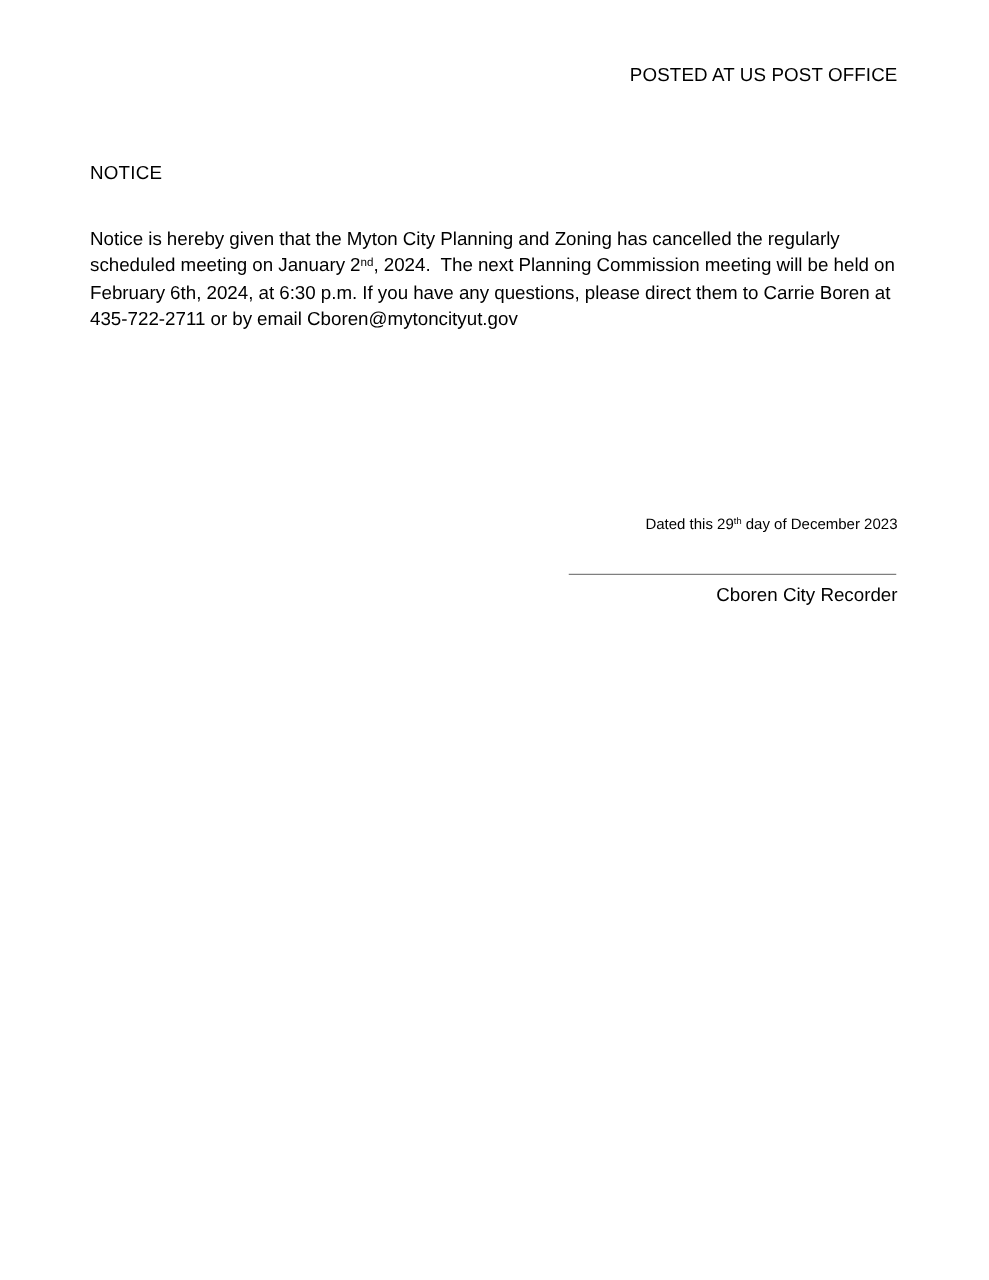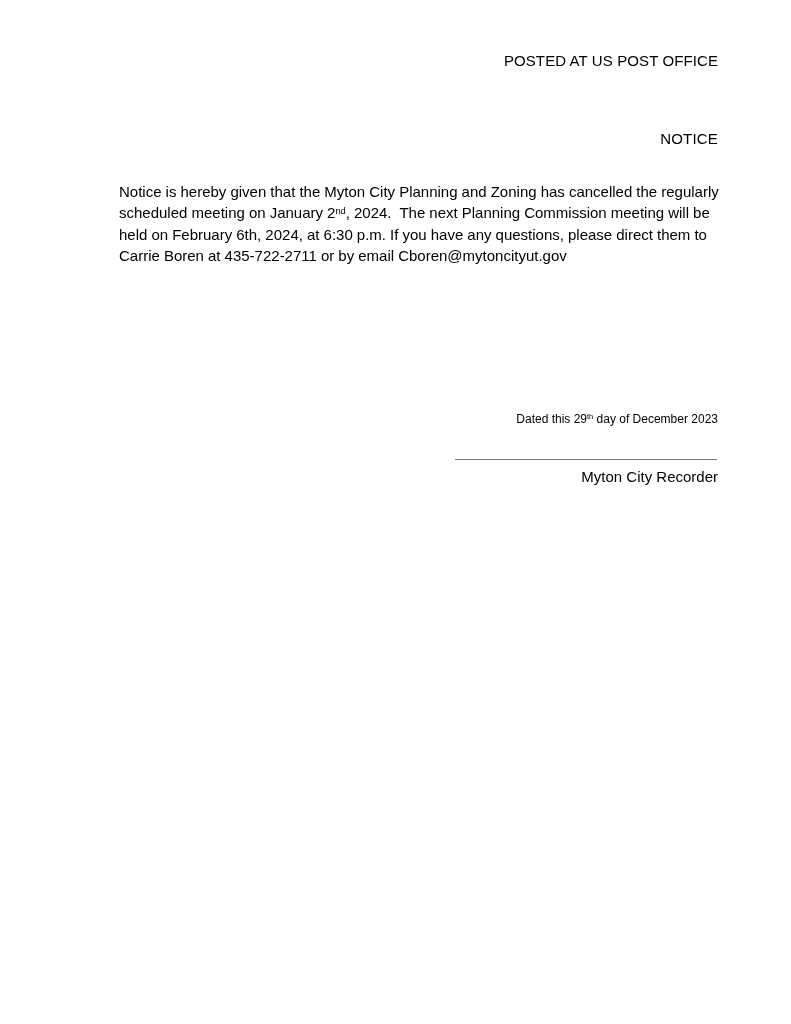--- a/index.html
+++ b/index.html
@@ -41,40 +41,39 @@
     letter-spacing: 0.1px;
     white-space: pre;
   }
 
   
   .notice-heading {
     position: absolute;
     left: 72px;
     top: 128px;
     width: 646px;
-    text-align: right;
+    text-align: left;
     font-size: 15px;
     line-height: 21px;
     letter-spacing: 0.2px;
   }
 
   
   .body-block {
     position: absolute;
     left: 72px;
     top: 166px;
     width: 648px;
   }
   .body-para {
     font-size: 15px;
     line-height: 21.3px;
     text-align: left;
     white-space: pre-wrap;
     word-spacing: -0.1px;
-    margin-left: 47px;
   }
   sup {
     font-size: 0.62em;
     vertical-align: 0.48em;
     line-height: 0;
   }
 
   
   .dated-block {
     position: absolute;
@@ -117,15 +116,15 @@
   <div class="notice-heading">NOTICE</div>
 
   <div class="body-block">
     <p class="body-para"><span>Notice is hereby given that the Myton City Planning and Zoning has cancelled the regularly scheduled meeting on January 2</span><sup>nd</sup><span>, 2024.  The next Planning Commission meeting will be held on February 6th, 2024, at 6:30 p.m. If you have any questions, please direct them to Carrie Boren at 435-722-2711 or by email Cboren@mytoncityut.gov</span></p>
   </div>
 
   <div class="dated-block"><span>Dated this 29</span><sup>th</sup><span> day of December 2023</span></div>
 
   <div class="signature-rule"></div>
 
-  <div class="signature-caption">Myton City Recorder</div>
+  <div class="signature-caption">Cboren City Recorder</div>
 
 </div>
 
 </body></html>

